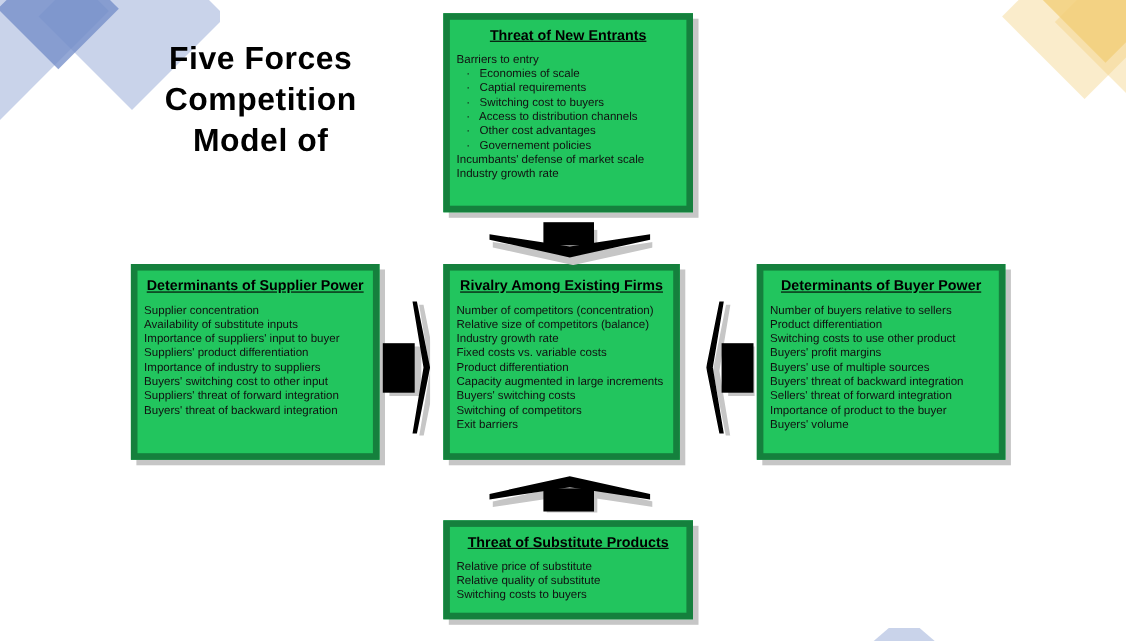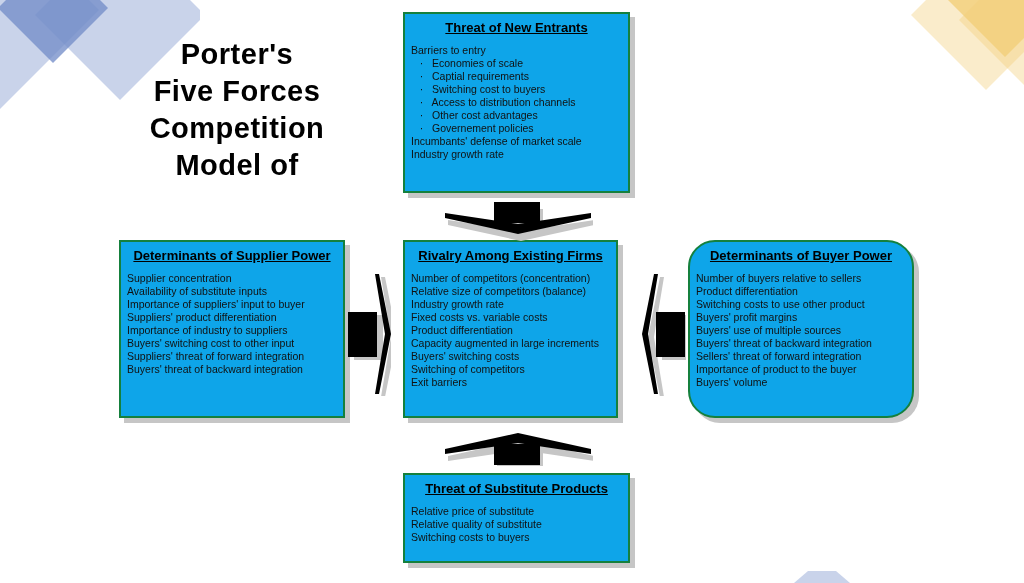--- a/index.html
+++ b/index.html
@@ -12,27 +12,27 @@
   .deco-tr{right:0;top:0;}
   .deco-bc{left:760px;top:555px;}
 
   .main-title{
     position:absolute;left:118px;top:36px;width:238px;
     text-align:center;font-weight:bold;font-size:29px;line-height:37px;color:#000;
     letter-spacing:0.5px;
   }
 
   .fbox{
-    position:absolute;box-sizing:border-box;background:#0ea5e9;
-    border:2px solid #15803d;box-shadow:5px 5px 0 0 #c6c6c6;
+    position:absolute;box-sizing:border-box;background:#22c55e;
+    border:6px solid #15803d;box-shadow:5px 5px 0 0 #c6c6c6;
   }
   .box-top   {left:403px;top:12px; width:227px;height:181px;}
   .box-left  {left:119px;top:240px;width:226px;height:178px;}
   .box-center{left:403px;top:240px;width:215px;height:178px;}
-  .box-right {left:688px;top:240px;width:226px;height:178px;border-radius:27px;}
+  .box-right {left:688px;top:240px;width:226px;height:178px;}
   .box-bottom{left:403px;top:473px;width:227px;height:90px;}
 
   .box-title{
     margin-top:6px;text-align:center;font-weight:bold;font-size:13px;
     text-decoration:underline;white-space:pre;color:#000;
   }
   .box-body{margin:9px 0 0 6px;}
   .text-line{font-size:10.5px;line-height:13px;white-space:pre;}
   .title-line{white-space:pre;}
 
@@ -57,21 +57,20 @@
     <polygon points="162,-60 237,15 162,90 87,15" fill-opacity="0.38" fill="#F2CD76"></polygon>
     <polygon points="215,-60 295,20 215,100 135,20" fill-opacity="0.38" fill="#F2CD76"></polygon>
     <polygon points="181,-67 243,-5 181,57 119,-5" fill-opacity="0.77" fill="#F2CD76"></polygon>
   </svg>
 
   <svg class="deco deco-bc" width="120" height="28" viewBox="0 0 120 28">
     <polygon points="48,16 76,16 90,28 34,28" fill-opacity="0.38" fill="#728CC8"></polygon>
   </svg>
 
   <div class="main-title">
-      <div class="title-line">Porter's</div>
       <div class="title-line">Five Forces</div>
       <div class="title-line">Competition</div>
       <div class="title-line">Model of</div>
     </div>
 
   <div class="fbox box-top">
     <div class="box-title">Threat of New Entrants</div>
     <div class="box-body">
         <div class="text-line">Barriers to entry</div>
         <div class="text-line">   ·   Economies of scale</div>

